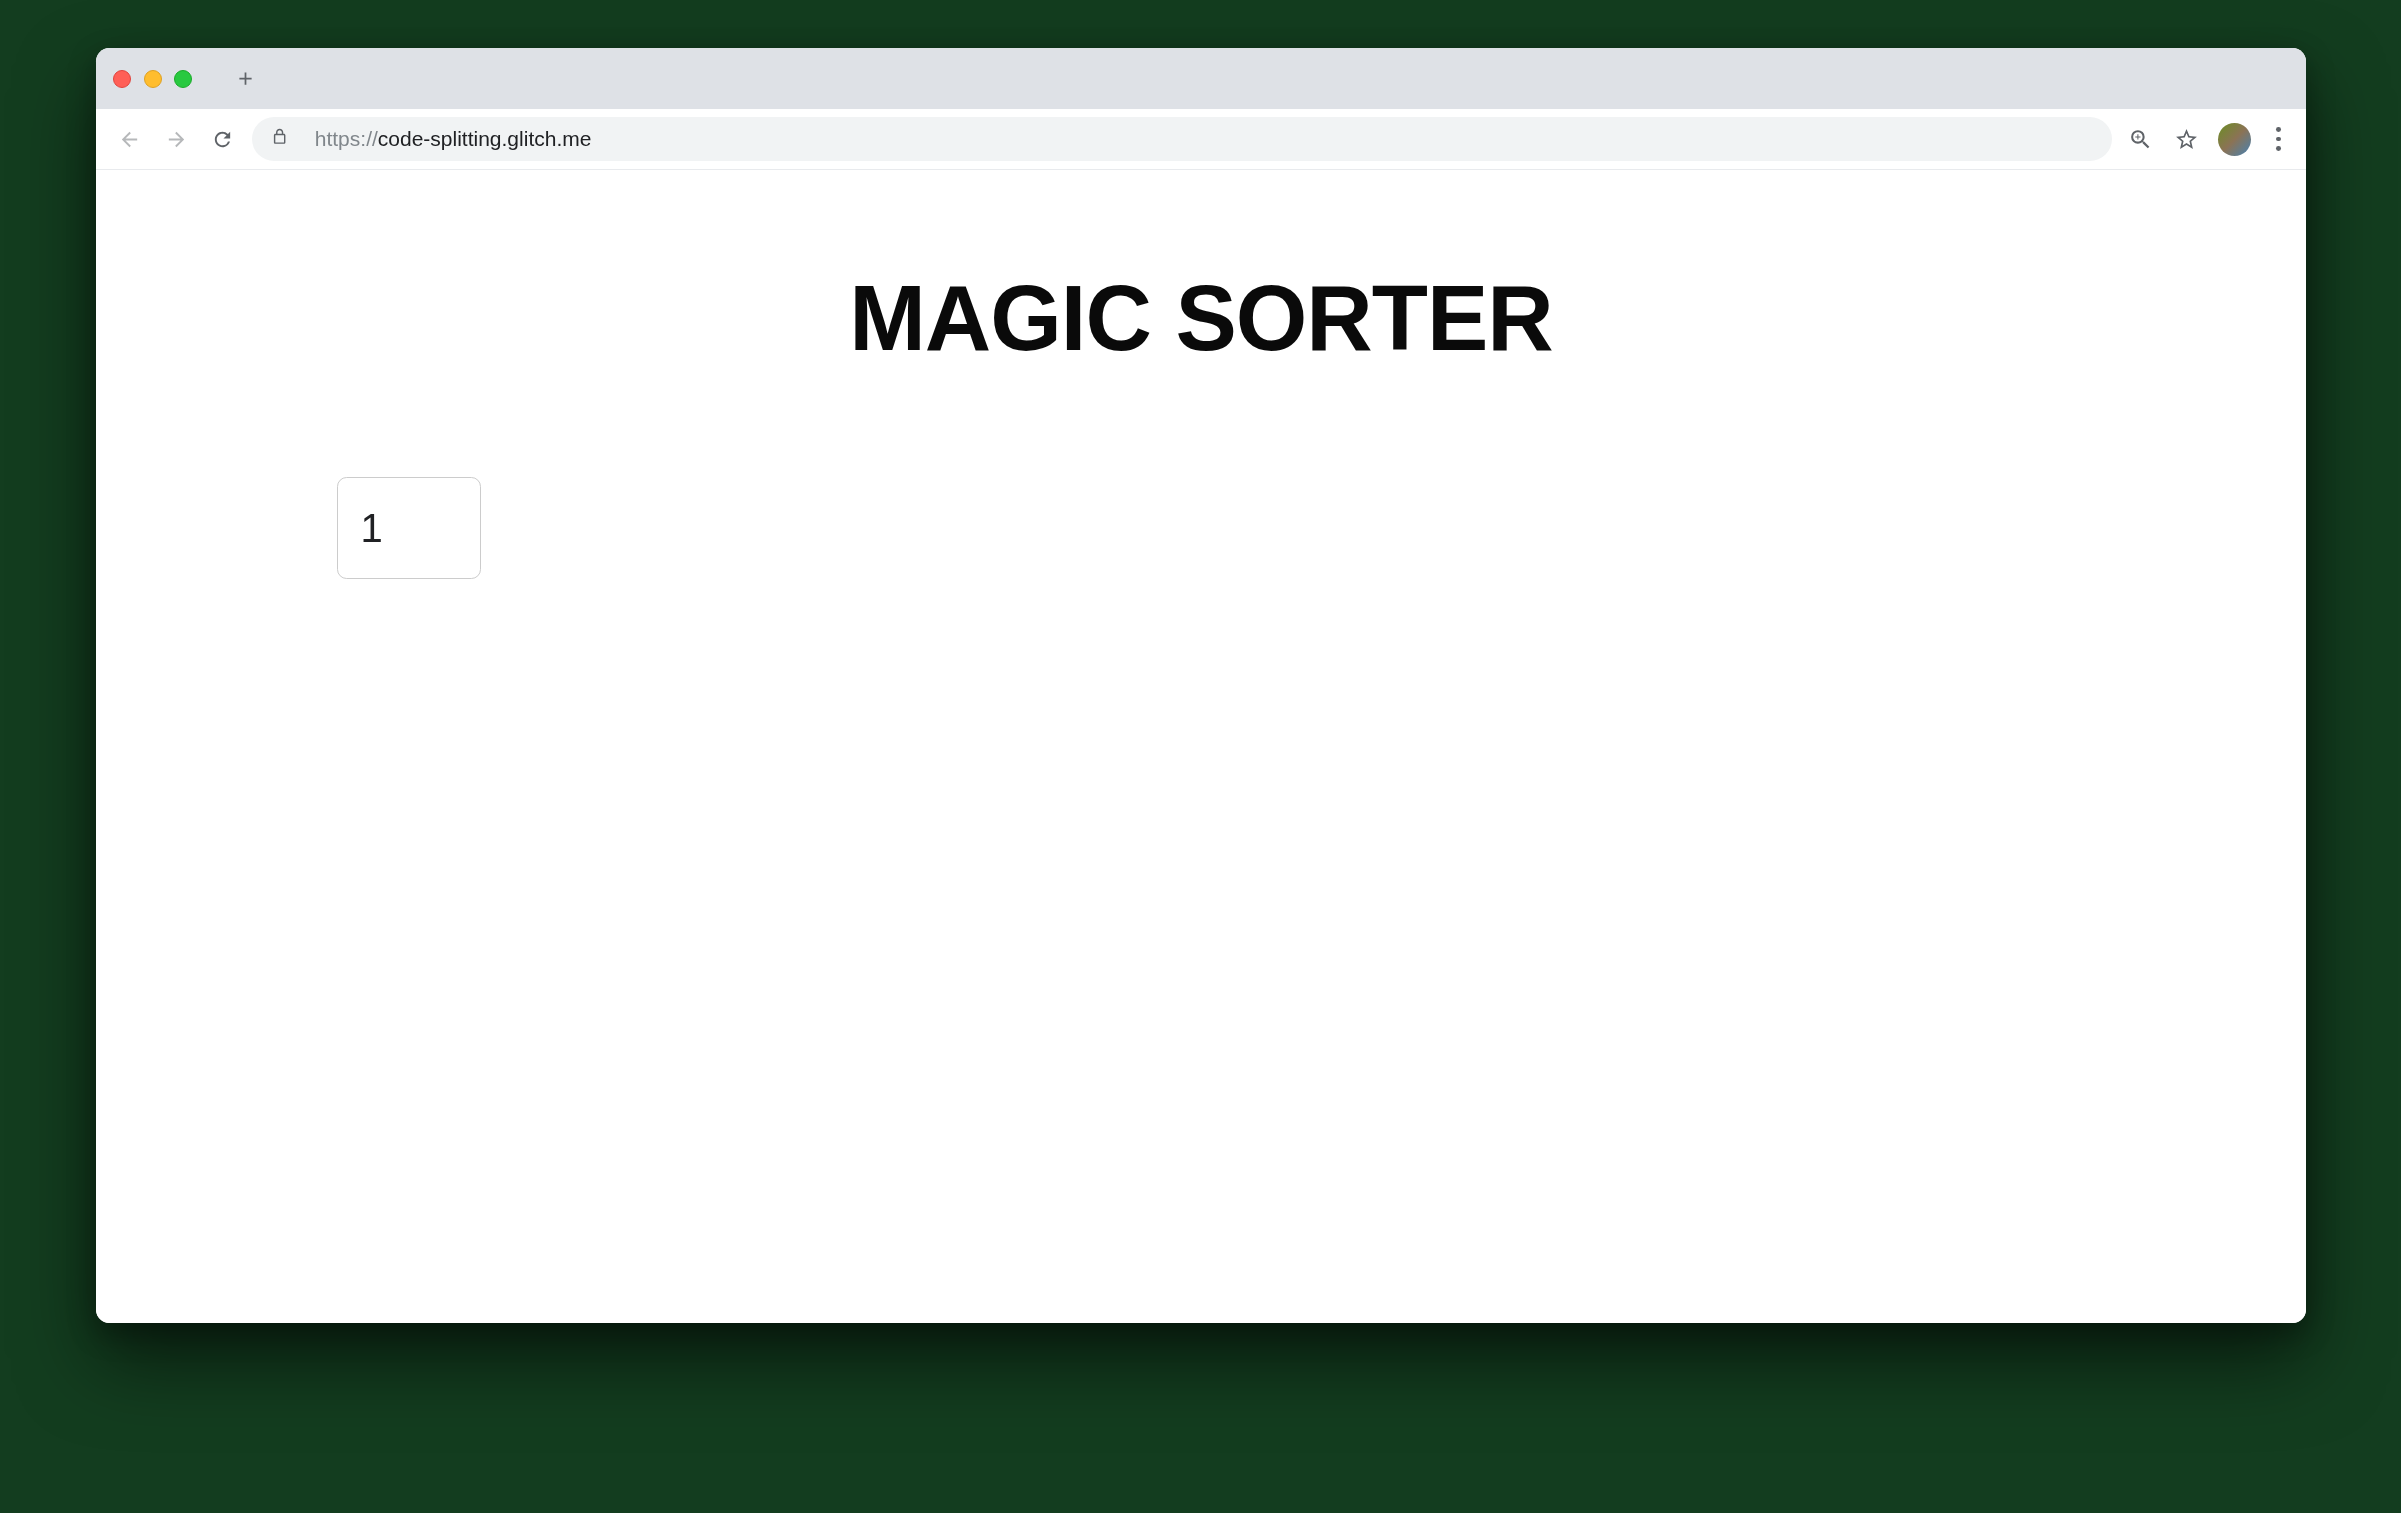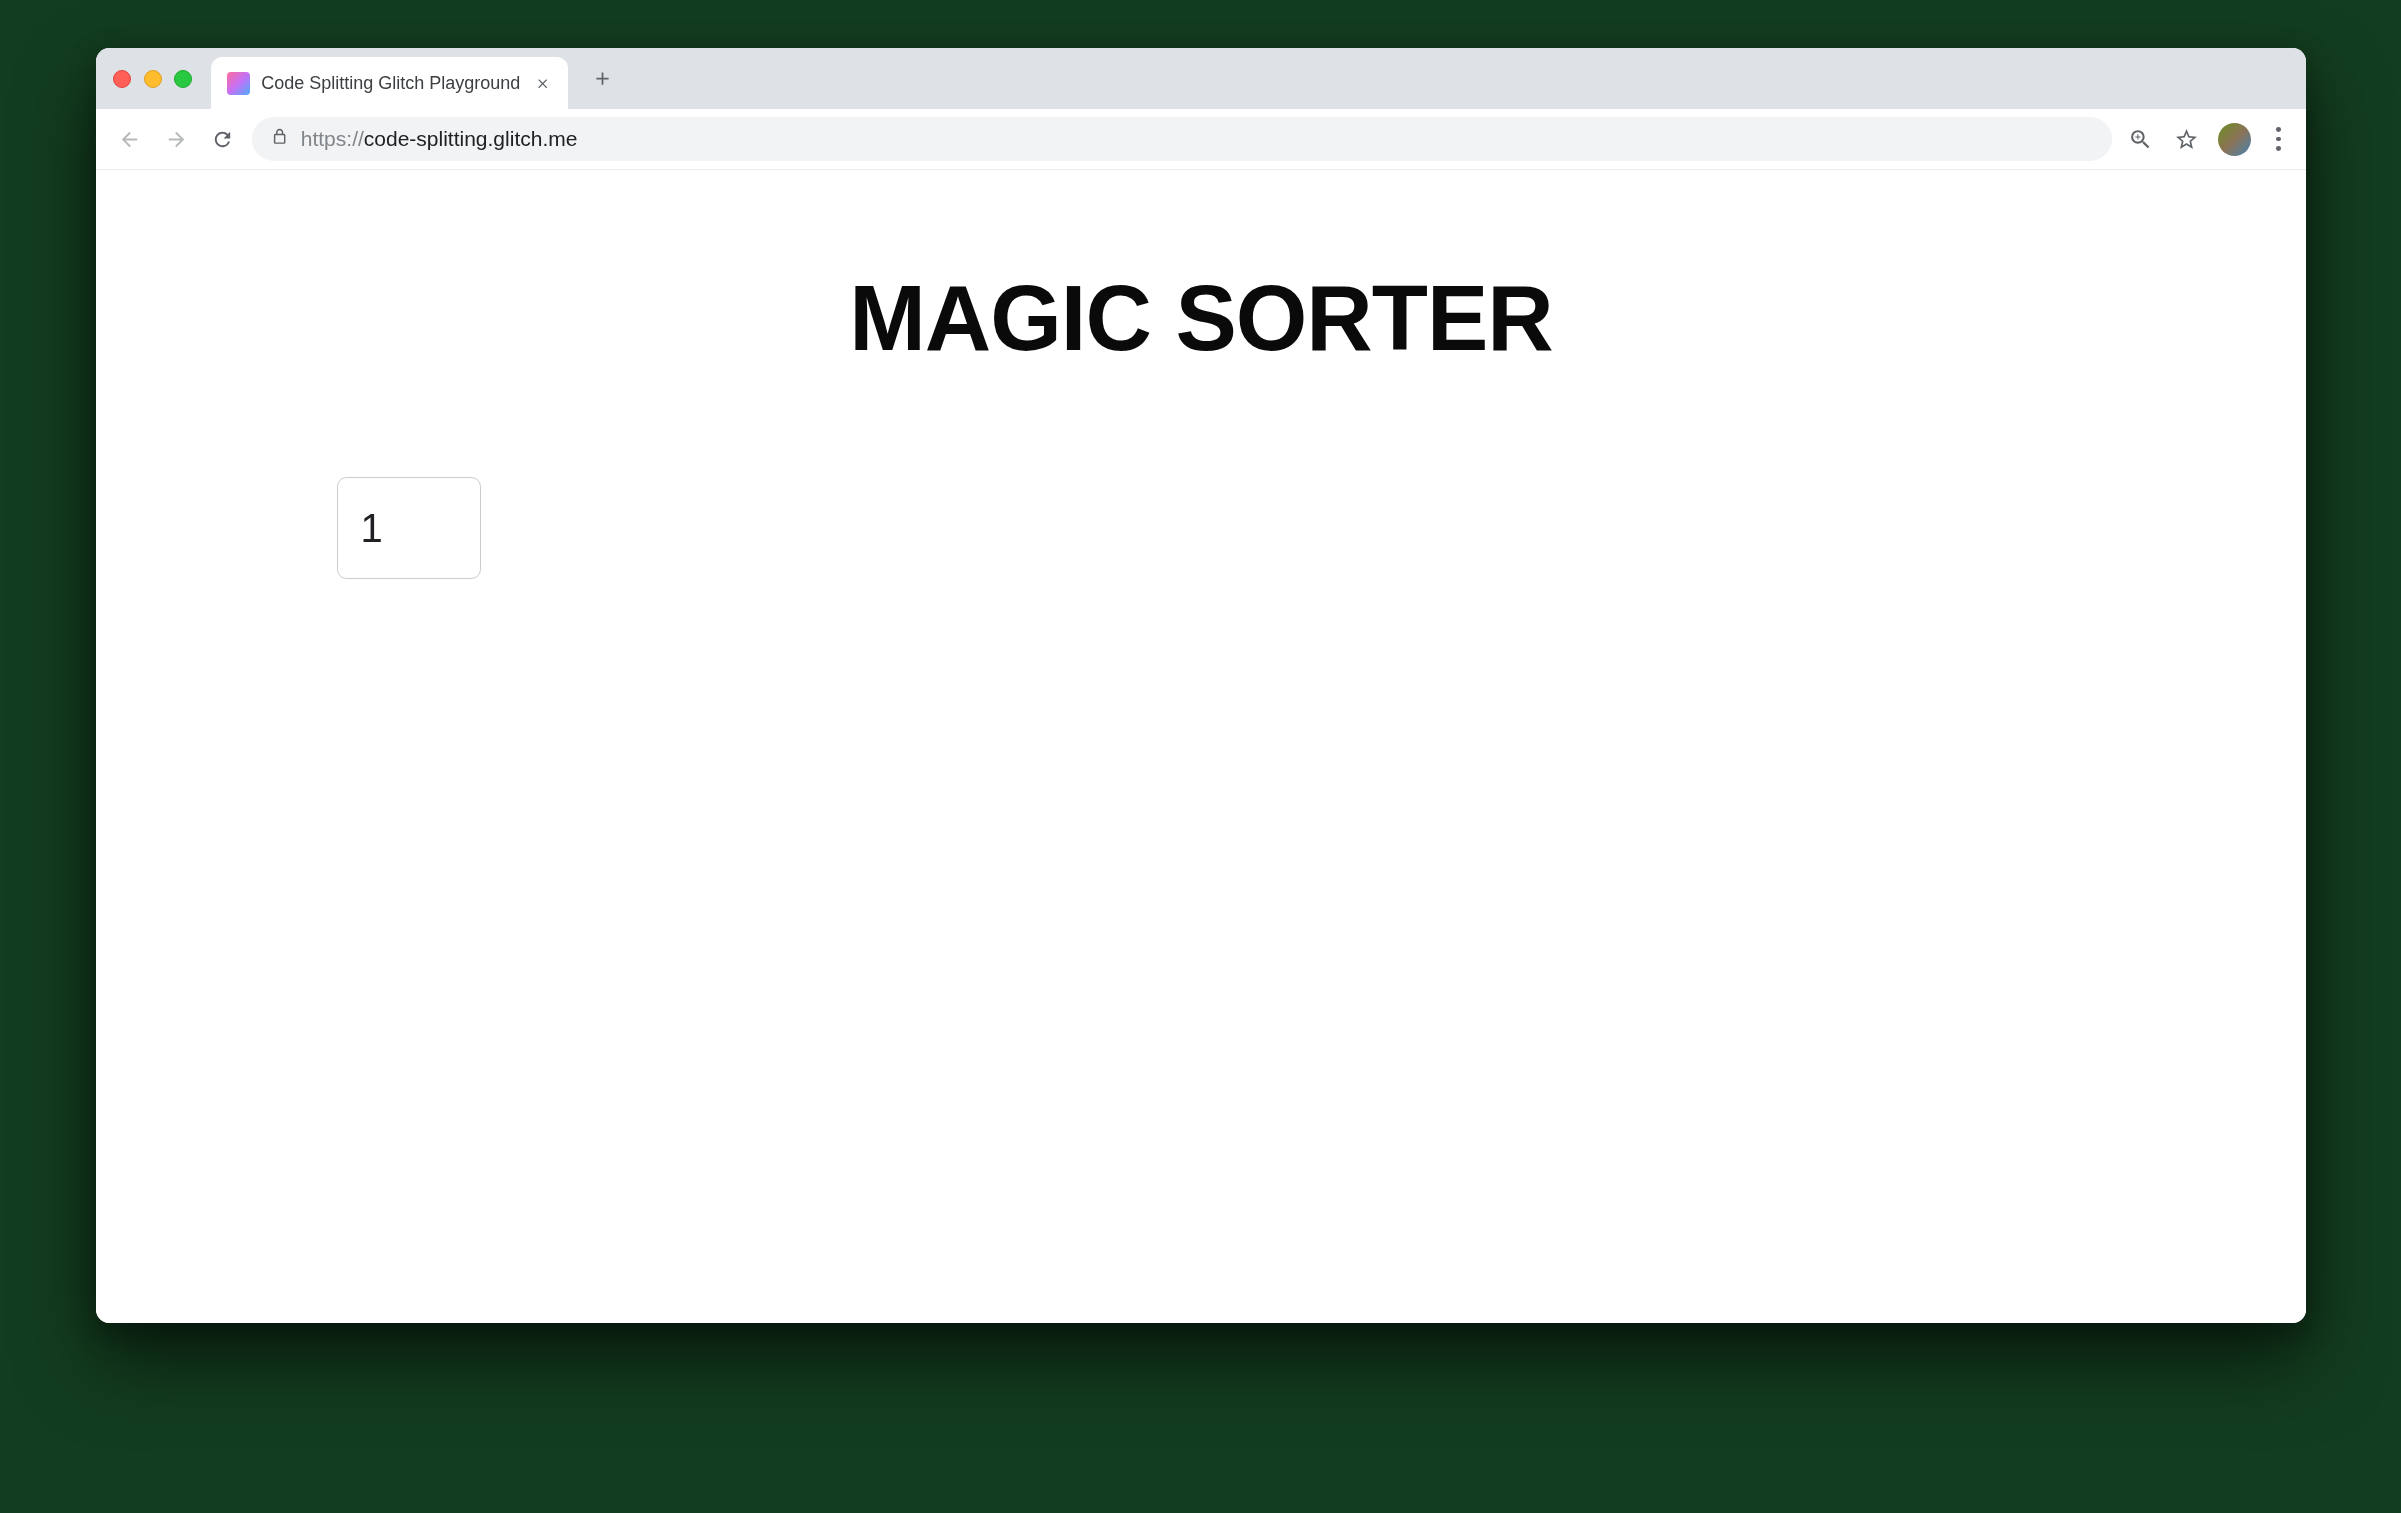--- a/index.html
+++ b/index.html
@@ -139,21 +139,21 @@
     }
     
     .url-field {
       flex: 1;
       background: #f1f3f4;
       height: 44px;
       border-radius: 22px;
       display: flex;
       align-items: center;
       padding: 0 19px;
-      gap: 12px;
+      gap: 26px;
     }
     
     .lock-icon {
       color: #5f6368;
     }
     
     .lock-icon svg {
       width: 17.3px;
       height: 17.3px;
     }
@@ -264,29 +264,20 @@
 </head>
 <body>
 
 <div class="browser-window">
 
   <div class="tab-bar">
     <div class="window-controls">
       <div class="dot red"></div>
       <div class="dot yellow"></div>
       <div class="dot green"></div>
-    </div>
-    <div class="tab">
-      <div class="favicon"></div>
-      <div class="tab-title">Code Splitting Glitch Playground</div>
-      <div class="tab-close">
-        <svg viewBox="0 0 24 24" width="15.4" height="15.4">
-            <path fill="currentColor" d="M19 6.41L17.59 5 12 10.59 6.41 5 5 6.41 10.59 12 5 17.59 6.41 19 12 13.41 17.59 19 19 17.59 13.41 12z"></path>
-          </svg>
-      </div>
     </div>
     <div class="new-tab">
       <svg viewBox="0 0 24 24" width="21" height="21">
           <path fill="currentColor" d="M19 13h-6v6h-2v-6H5v-2h6V5h2v6h6v2z"></path>
         </svg>
     </div>
   </div>
 
   <div class="address-bar">
     <div class="nav-icon disabled">

